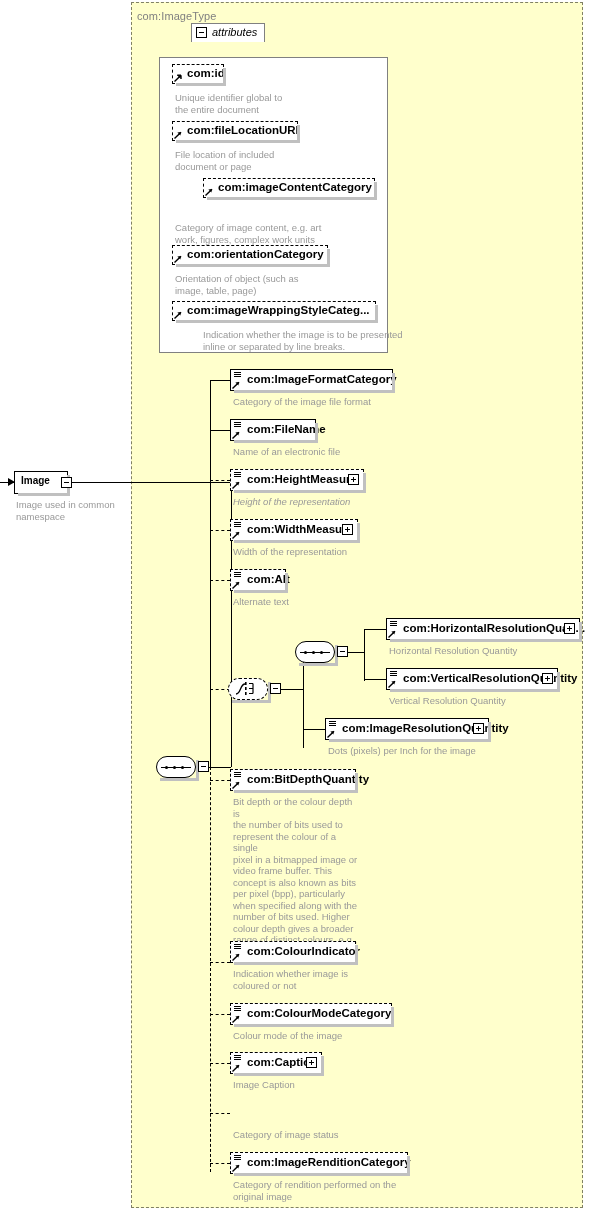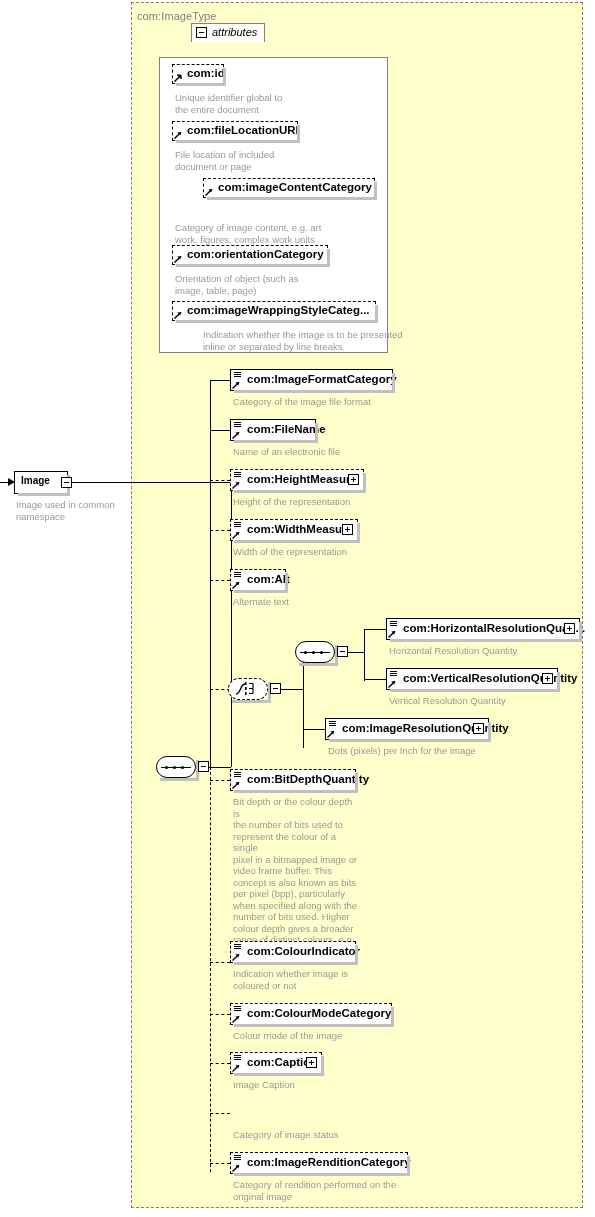--- a/index.html
+++ b/index.html
@@ -288,21 +288,21 @@
       <svg width="8" height="8" viewBox="0 0 8 8">
           <path d="M0.5 7.5 L7 1.2" stroke="#000" stroke-width="1.4" fill="none"></path>
           <path d="M7 1 L3.4 1.6 L6.4 4.6 Z" fill="#000"></path>
         </svg>
     </div>
     <div class="lbl">com:HeightMeasure</div>
     <div class="plus-sq" style="left:117px;top:4px;"></div>
     <div class="shadow"></div>
     <div class="shadow-r"></div>
   </div>
-  <div class="anno" style="left:233px;top:496px;width:230px;">Height of the representation</div>
+  <div class="anno" style="left:233px;top:496px;width:230px;font-style:italic;">Height of the representation</div>
 
   <div class="hdash" style="left:210px;top:530px;width:20px;"></div>
   <div class="node dashed" style="left:230px;top:519px;width:128px;">
     <div class="ico-el">
         <i></i>
         <i></i>
         <i></i>
       </div>
     <div class="ico-arrow">
       <svg width="8" height="8" viewBox="0 0 8 8">

